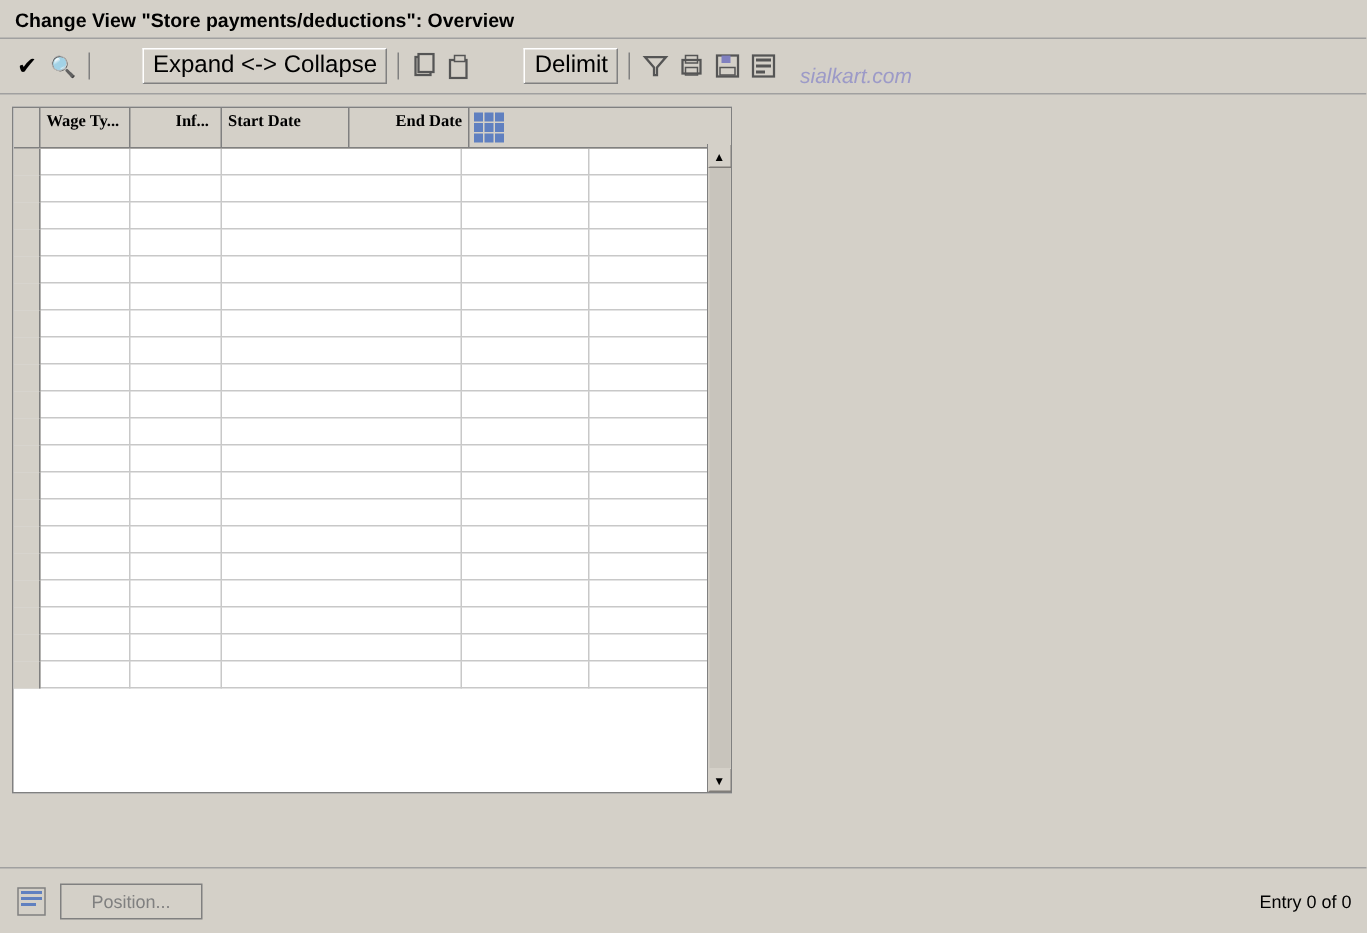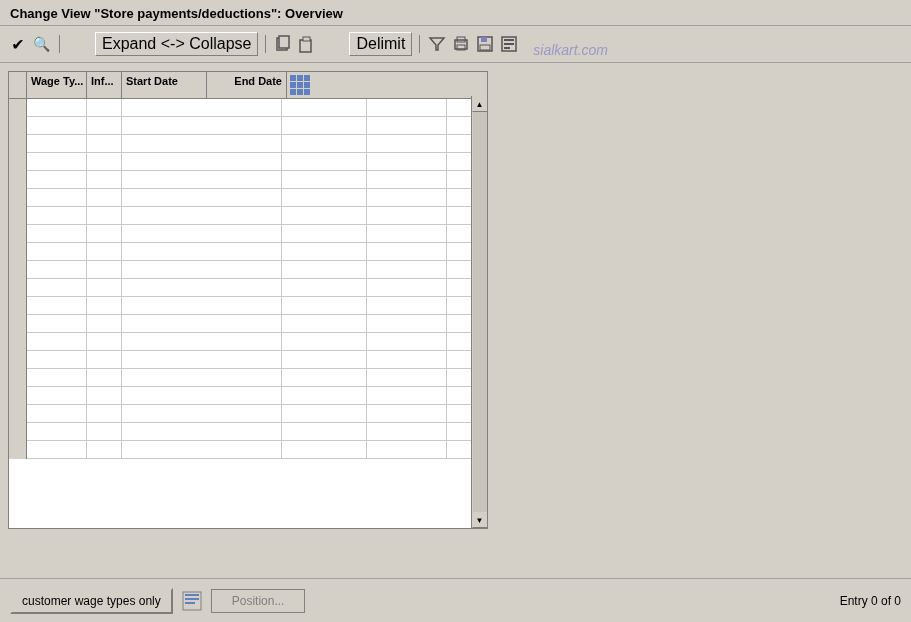--- a/index.html
+++ b/index.html
@@ -84,25 +84,26 @@
       position: sticky;
       top: 0;
     }
 
     .col-header {
       padding: 3px 4px;
       border-right: 1px solid #808080;
       white-space: nowrap;
       overflow: hidden;
       font-size: 11px;
+      font-family: Liberation Serif, serif;
     }
 
     .col-row-num { width: 18px; border-right: 1px solid #808080; background: #d4d0c8; }
     .col-wage-type { width: 60px; }
-    .col-inf { width: 35px; }
+    .col-inf { width: 35px; margin-left: 26px; }
     .col-long-text { width: 160px; }
     .col-start-date { width: 85px; }
     .col-end-date { width: 80px; text-align: right; }
     .col-icon { width: 25px; border-right: none; }
 
     .table-body {
       overflow-y: auto;
       height: calc(100% - 24px);
     }
 
@@ -477,21 +478,20 @@
     <div class="scrollbar-area" style="position:absolute; right:0; top:24px; width:16px; height:calc(100% - 24px);">
       <div class="scroll-btn">▲</div>
       <div class="scroll-track"></div>
       <div class="scroll-btn">▼</div>
     </div>
   </div>
 
 </div>
 
 <div class="status-bar">
-  <button class="status-button">customer wage types only</button>
 
   <span style="display:inline-block; width:22px; height:22px;">
     <svg width="22" height="22" viewBox="0 0 22 22">
       <rect x="2" y="2" width="18" height="18" fill="#d4d0c8" stroke="#808080" stroke-width="1"></rect>
       <rect x="4" y="4" width="14" height="2" fill="#6080c0"></rect>
       <rect x="4" y="8" width="14" height="2" fill="#6080c0"></rect>
       <rect x="4" y="12" width="10" height="2" fill="#6080c0"></rect>
     </svg>
   </span>
 

